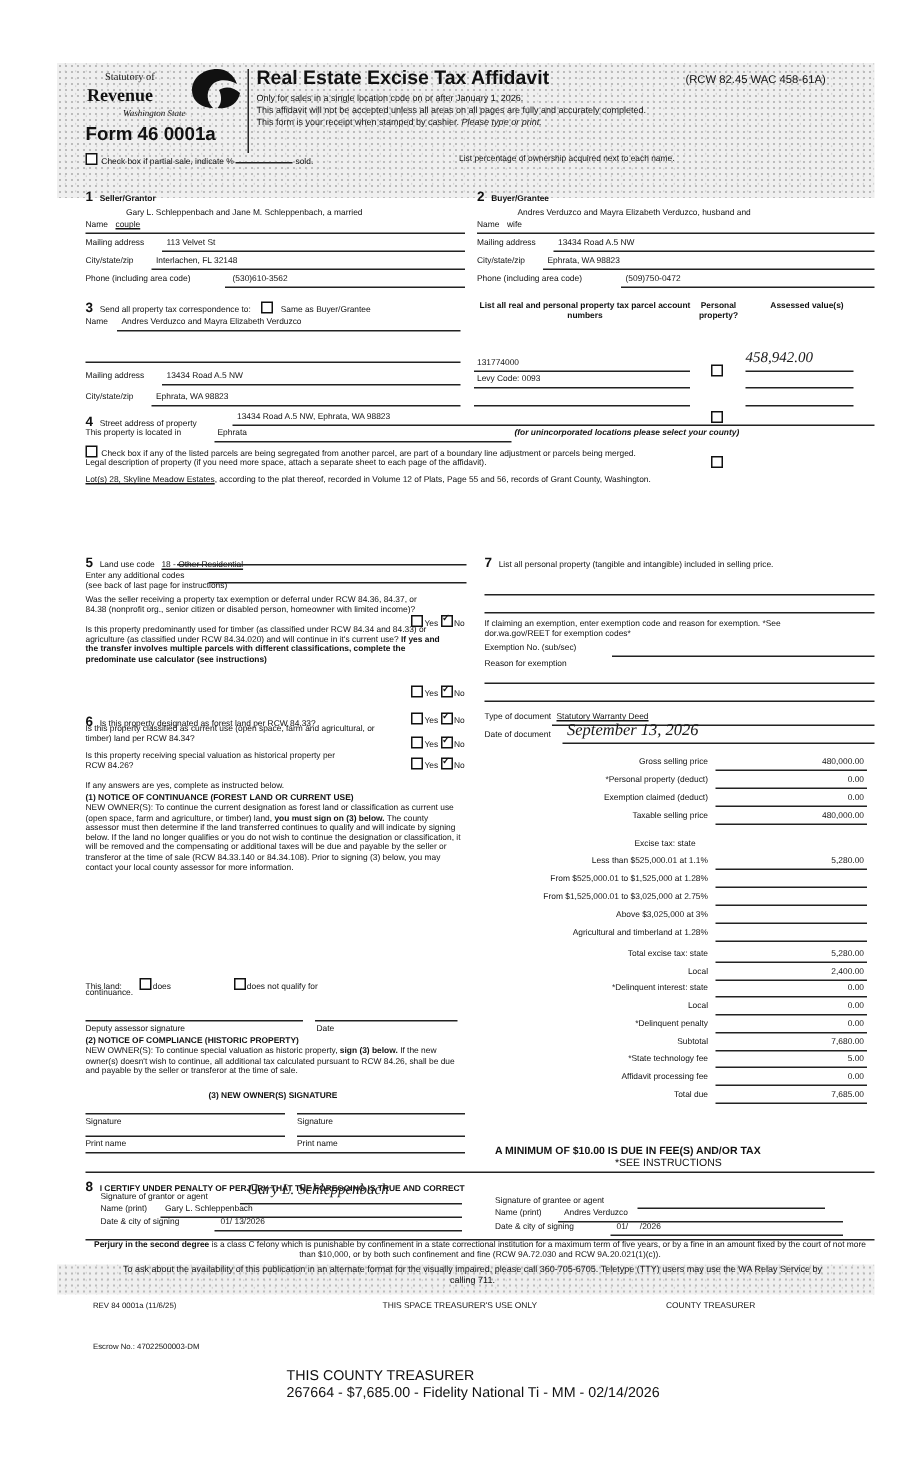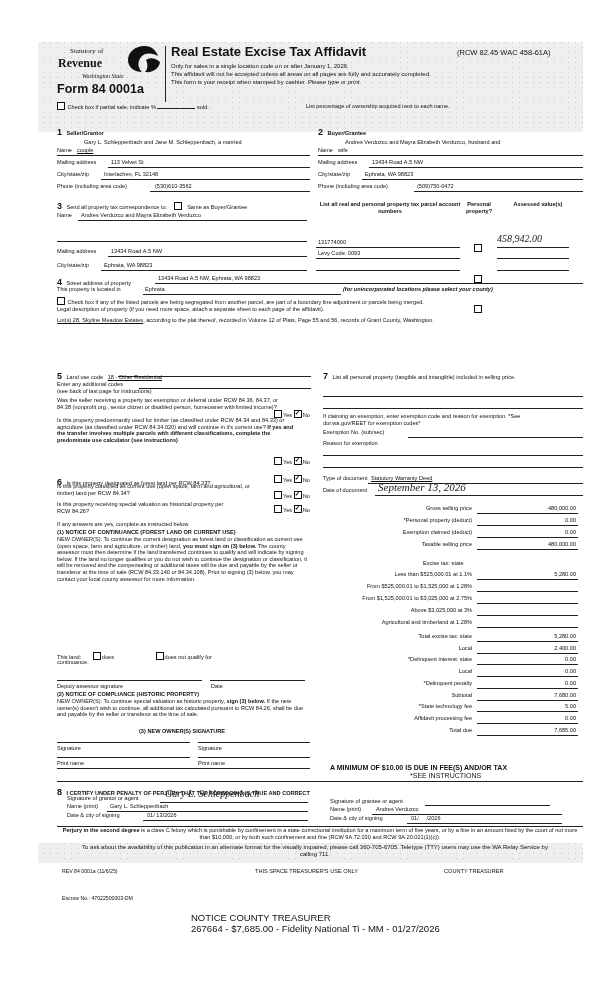--- a/index.html
+++ b/index.html
@@ -32,21 +32,21 @@
 
 <div class="abs" style="left:56px; top:44px; width:108px; height:60px;">
   <div class="abs t55" style="left:14px; top:4px; font-family:'Liberation Serif',serif; font-size:7px;">Statutory of</div>
   <div class="abs b" style="left:2px; top:11px; font-family:'Liberation Serif',serif; font-size:12px; line-height:16px;">Revenue</div>
   <svg class="abs" style="left:70px; top:0px;" width="38" height="30" viewBox="0 0 38 30">
     <path d="M19 2 C8 2 2 9 2 16 C2 24 9 28 16 28 C12 24 11 18 15 13 C19 8 27 9 32 12 C30 6 25 2 19 2 Z" fill="#111"></path>
     <path d="M20 16 C24 13 30 14 34 18 C33 25 26 29 19 28 C22 25 22 20 20 16 Z" fill="#111"></path>
   </svg>
   <div class="abs i" style="left:26px; top:29px; font-family:'Liberation Serif',serif; font-size:6px;">Washington State</div>
 </div>
-<div class="abs b" style="left:57px; top:82px; font-size:12.5px; line-height:14px;">Form 84 0001a</div>
+<div class="abs b" style="left:57px; top:82px; font-size:12.5px; line-height:14px;">Form 46 0001a</div>
 <div class="abs" style="left:165px; top:46px; width:0; height:56px; border-left:1.2px solid #222;"></div>
 
 <div class="abs b" style="left:171px; top:42px; font-size:13px; line-height:20px;">Real Estate Excise Tax Affidavit</div>
 <div class="abs" style="left:431px; top:48px; font-size:7.5px;padding-left:26px;">(RCW 82.45 WAC 458-61A)</div>
 <div class="abs t6" style="left:171px; top:63px;">Only for sales in a single location code on or after January 1, 2026.</div>
 <div class="abs t6" style="left:171px; top:71px;">This affidavit will not be accepted unless all areas on all pages are fully and accurately completed.</div>
 <div class="abs t6" style="left:171px; top:79px;">
   <span>This form is your receipt when stamped by cashier.</span>
   <span class="i">Please type or print.</span>
 </div>
@@ -372,14 +372,14 @@
 <div class="abs t55" style="left:57px; top:827px; width:526px; text-align:center;">
   <span class="b">Perjury in the second degree</span><span> is a class C felony which is punishable by confinement in a state correctional institution for a maximum term of five years, or by a fine in an amount fixed by the court of not more than $10,000, or by both such confinement and fine (RCW 9A.72.030 and RCW 9A.20.021(1)(c)).</span>
 </div>
 <div class="abs speckle" style="left:38px; top:843px; width:545px; height:20px;"></div>
 <div class="abs t6" style="left:80px; top:844px; width:470px; text-align:center;">To ask about the availability of this publication in an alternate format for the visually impaired, please call 360-705-6705. Teletype (TTY) users may use the WA Relay Service by calling 711.</div>
 
 <div class="abs t5" style="left:62px; top:868px;">REV 84 0001a (11/6/25)</div>
 <div class="abs t55" style="left:255px; top:868px;">THIS SPACE TREASURER'S USE ONLY</div>
 <div class="abs t55" style="left:444px; top:868px;">COUNTY TREASURER</div>
 <div class="abs t5" style="left:62px; top:895px;">Escrow No.: 47022500003-DM</div>
-<div class="abs" style="left:191px; top:912px; font-size:9.5px; line-height:11px;">NOTICE COUNTY TREASURER</div>
-<div class="abs" style="left:191px; top:923px; font-size:9.5px; line-height:11px;">267664 - $7,685.00 - Fidelity National Ti - MM - 01/27/2026</div>
+<div class="abs" style="left:191px; top:912px; font-size:9.5px; line-height:11px;">THIS COUNTY TREASURER</div>
+<div class="abs" style="left:191px; top:923px; font-size:9.5px; line-height:11px;">267664 - $7,685.00 - Fidelity National Ti - MM - 02/14/2026</div>
 
 </body></html>

